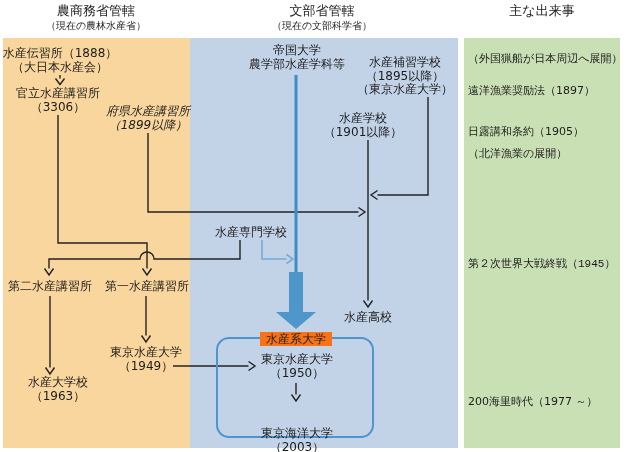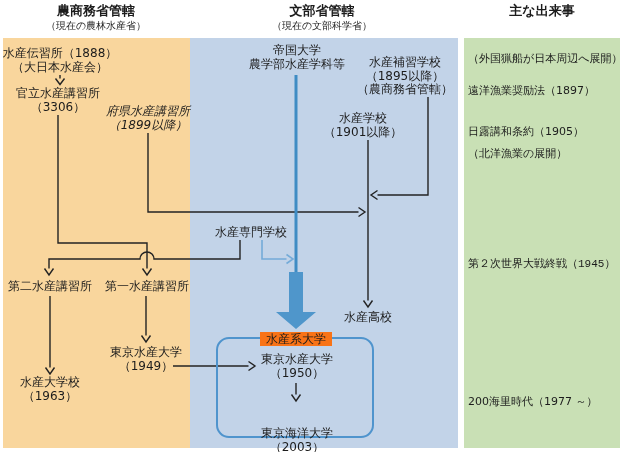--- a/index.html
+++ b/index.html
@@ -4,21 +4,21 @@
 <style>
   html,body{margin:0;padding:0;background:#fff;}
   #stage{position:relative;width:630px;height:452px;background:#fff;overflow:hidden;
          font-family:"DejaVu Sans","Liberation Sans",sans-serif;color:#1c1c1c;}
   .panel{position:absolute;top:38px;height:410px;z-index:0;}
   .panel-agri{left:3px;width:187px;background:#f9d69d;}
   .panel-edu{left:190px;width:268px;background:#c2d3e8;}
   .panel-events{left:464px;width:156px;background:#c9e0b5;}
   svg.flow{position:absolute;left:0;top:0;z-index:1;}
   .hdr{position:absolute;transform:translateX(-50%);white-space:pre;text-align:center;
-       font-weight:bold;font-size:13px;line-height:15px;z-index:2;}
+       font-weight:normal;font-size:13px;line-height:15px;z-index:2;}
   .hdr-sub{position:absolute;transform:translateX(-50%);white-space:pre;text-align:center;
        font-size:10px;line-height:14px;z-index:2;}
   .node{position:absolute;transform:translateX(-50%);white-space:pre-line;text-align:center;
        font-size:12px;line-height:13.5px;z-index:2;}
   .evt{position:absolute;left:468px;white-space:pre;font-size:11px;line-height:13px;z-index:2;}
   .box-label{position:absolute;transform:translateX(-50%);white-space:pre;font-size:12px;
        line-height:14px;background:#f97316;padding:0 6px;z-index:2;}
   .k{stroke:#232323;stroke-width:1.4;fill:none;}
   .bthin{stroke:#3f8cc4;stroke-width:3;fill:none;}
   .blight{stroke:#74abd8;stroke-width:1.6;fill:none;}
@@ -83,30 +83,30 @@
   </svg>
 
   <div class="node" style="left:60px;top:47px;">水産伝習所（1888）
 （大日本水産会）</div>
   <div class="node" style="left:58px;top:87px;">官立水産講習所
 （3306）</div>
   <div class="node" style="left:148px;top:105px;font-style:italic;">府県水産講習所
 （1899以降）</div>
   <div class="node" style="left:50px;top:280px;">第二水産講習所</div>
   <div class="node" style="left:147px;top:280px;">第一水産講習所</div>
-  <div class="node" style="left:50px;top:376px;text-align:center;">水産大学校
+  <div class="node" style="left:58px;top:376px;text-align:center;">水産大学校
 （1963）</div>
   <div class="node" style="left:146px;top:346px;">東京水産大学
 （1949）</div>
 
   <div class="node" style="left:297px;top:44px;">帝国大学
 農学部水産学科等</div>
   <div class="node" style="left:405px;top:56px;">水産補習学校
 （1895以降）
-（農商務省管轄）</div>
+（東京水産大学）</div>
   <div class="node" style="left:363px;top:112px;">水産学校
 （1901以降）</div>
   <div class="node" style="left:251px;top:226px;">水産専門学校</div>
   <div class="node" style="left:368px;top:311px;">水産高校</div>
   <div class="box-label" style="left:296px;top:332px;">水産系大学</div>
   <div class="node" style="left:297px;top:353px;">東京水産大学
 （1950）</div>
   <div class="node" style="left:297px;top:427px;">東京海洋大学
 （2003）</div>
 

